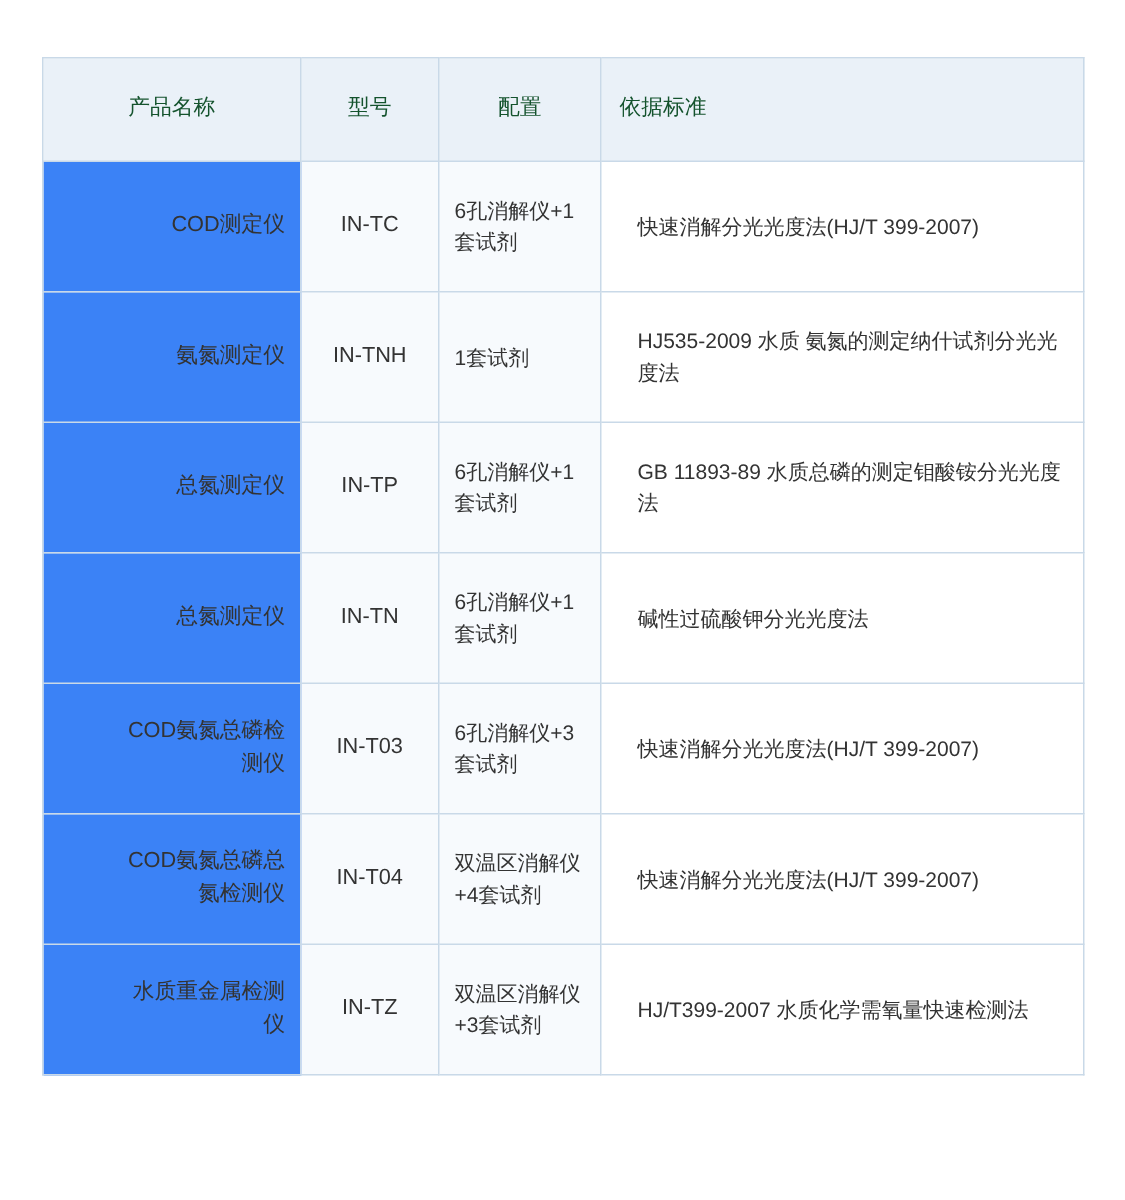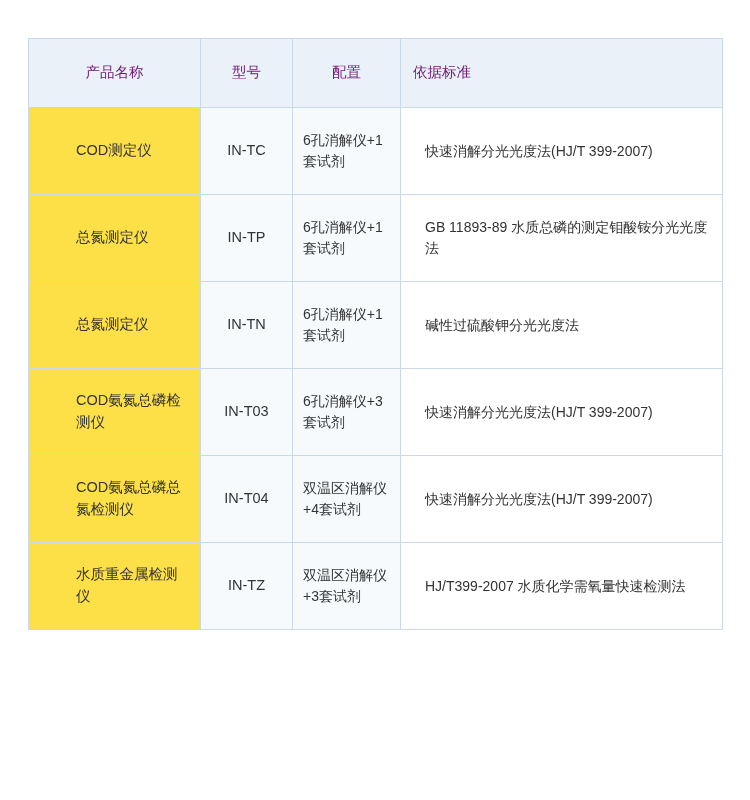--- a/index.html
+++ b/index.html
@@ -37,33 +37,33 @@
     border: 1px solid #c9d9e8;
     padding: 8px 10px;
     font-size: 14.5px;
     line-height: 1.5;
     vertical-align: middle;
     font-weight: normal;
   }
   thead th {
     background: #eaf1f8;
     height: 52px;
-    color: #701a75;
+    color: #14532d;
     margin-left: 44px;
   }
   thead th.center { text-align: center; }
   thead th.left { text-align: left; padding-left: 12px; }
 
   tbody td {
     background: #ffffff;
     height: 70px;
   }
   tbody td.name {
-    text-align: left;
-    background: #fde047;
+    text-align: right;
+    background: #3b82f6;
     padding-left: 47px;
   }
   tbody td.model {
     text-align: center;
     background: #f7fafd;
   }
   tbody td.config {
     text-align: left;
     background: #f7fafd;
     padding-left: 10px;
@@ -96,20 +96,26 @@
       </tr>
     </thead>
     <tbody>
       <tr>
         <td class="name">COD测定仪</td>
         <td class="model">IN-TC</td>
         <td class="config">6孔消解仪+1套试剂</td>
         <td class="standard">快速消解分光光度法(HJ/T 399-2007)</td>
       </tr>
       <tr>
+        <td class="name">氨氮测定仪</td>
+        <td class="model">IN-TNH</td>
+        <td class="config">1套试剂</td>
+        <td class="standard">HJ535-2009 水质 氨氮的测定纳什试剂分光光度法</td>
+      </tr>
+      <tr>
         <td class="name">总氮测定仪</td>
         <td class="model">IN-TP</td>
         <td class="config">6孔消解仪+1套试剂</td>
         <td class="standard">GB 11893-89 水质总磷的测定钼酸铵分光光度法</td>
       </tr>
       <tr>
         <td class="name">总氮测定仪</td>
         <td class="model">IN-TN</td>
         <td class="config">6孔消解仪+1套试剂</td>
         <td class="standard">碱性过硫酸钾分光光度法</td>

